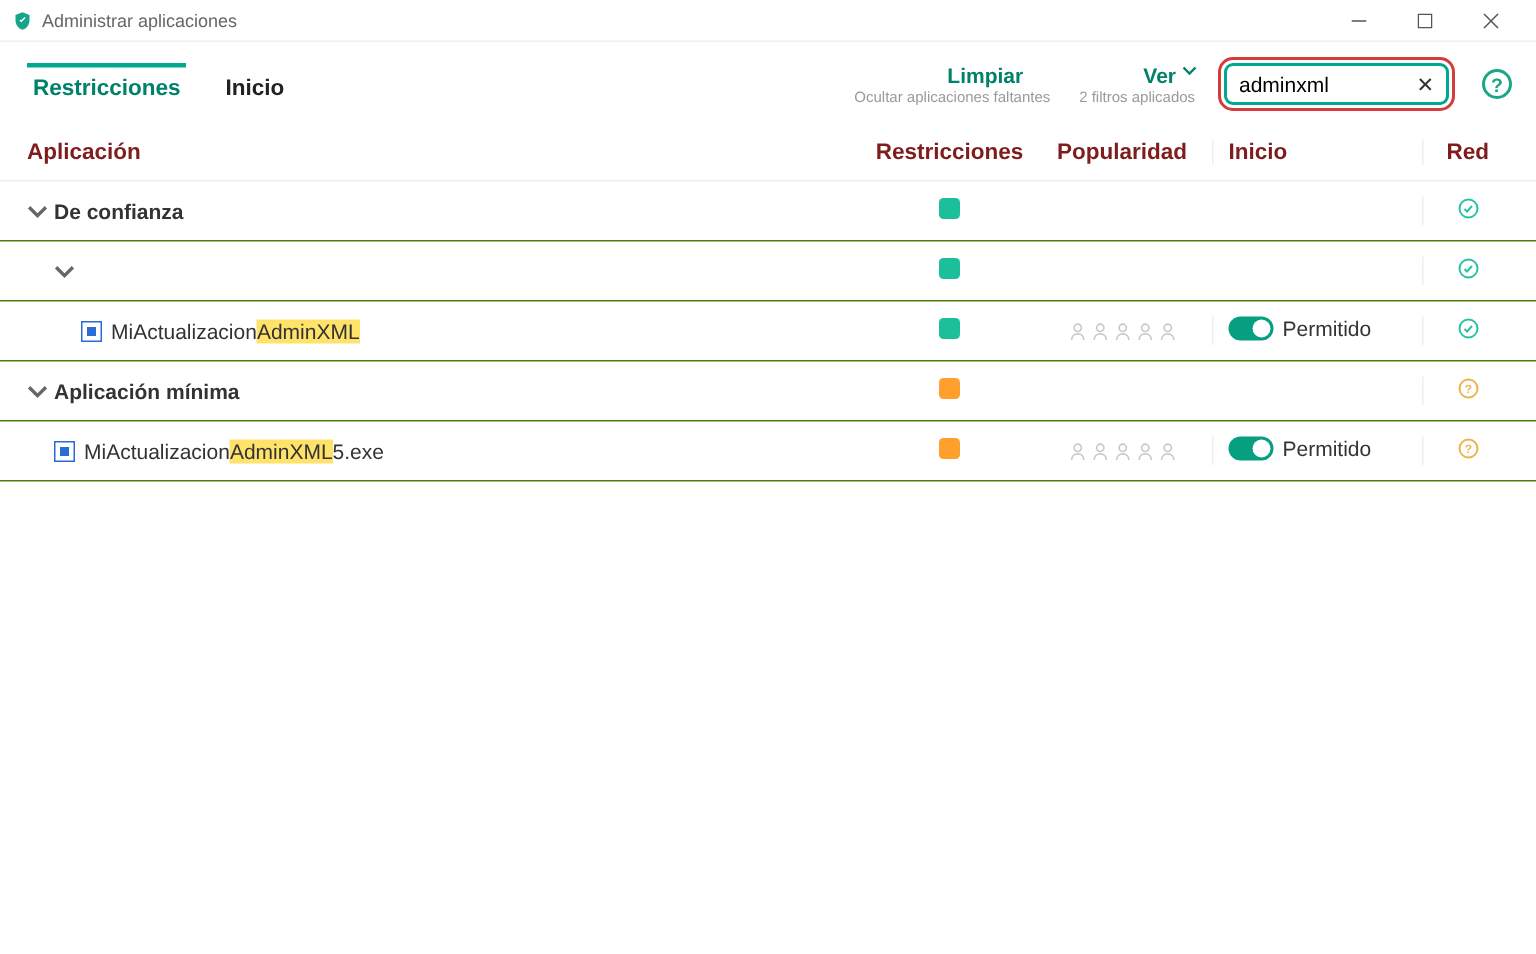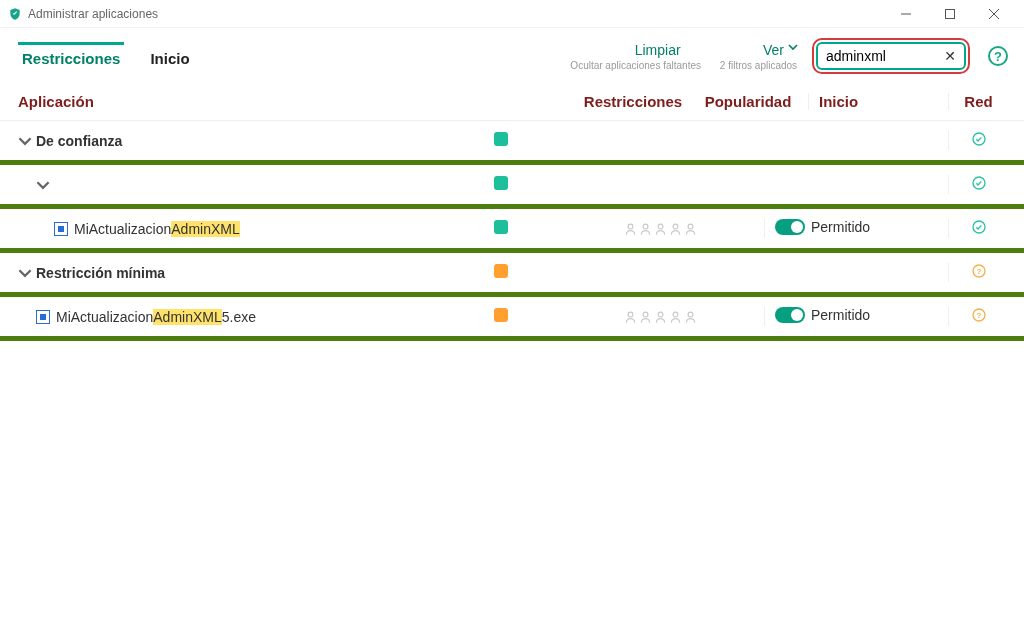--- a/index.html
+++ b/index.html
@@ -9,34 +9,34 @@
   .titlebar-title { font-size: 12px; color: #666; flex: 1; }
   .win-btns { display: flex; gap: 0; }
   .win-btn { width: 44px; height: 28px; display: flex; align-items: center; justify-content: center; color: #555; cursor: pointer;}
   .toolbar { display: flex; align-items: flex-start; padding: 14px 16px 0 18px; position: relative;}
   .tabs { display: flex; gap: 22px; }
   .tab { font-size: 15px; font-weight: 600; padding: 8px 4px 12px; cursor: pointer; color: #222;}
   .tab.active { color: #00816a; border-top: 3px solid #00a88f; padding-top:5px;}
   .toolbar-spacer { flex: 1; }
   .toolbar-right { display: flex; align-items: flex-start; gap: 18px;}
   .toolbar-col { display:flex; flex-direction:column; align-items:center; }
-  .toolbar-col .head { font-size: 14px; font-weight:400; color:#00816a; cursor:pointer;padding-left:44px;}
+  .toolbar-col .head { font-size: 14px; font-weight:700; color:#00816a; cursor:pointer;padding-left:44px;}
   .toolbar-col .sub { font-size: 10px; color:#9a9a9a; margin-top:2px;}
   .ver .head { display:flex; align-items:flex-start; gap:4px;}
   .search-wrap { display:flex;align-items:center; border:2px solid #00a88f; border-radius:6px; padding:4px 8px; width:150px; outline: 2px solid #d43b3b; outline-offset:2px; border-radius:6px;}
   .search-wrap input { border:none; outline:none; font-size:14px; width:100%; background:transparent;}
   .search-clear { cursor:pointer; color:#333; font-size:14px; padding-left:4px;}
   .help-icon { width:20px;height:20px; border:2px solid #1aa786; border-radius:50%; display:flex;align-items:center;justify-content:center; color:#1aa786; font-size:13px; font-weight:bold; cursor:pointer; margin-left:4px; margin-top:4px;}
   .headers { display:flex; padding: 14px 16px 10px 18px; font-size:15px; font-weight:600; color:#7f1d1d; border-bottom:1px solid #eee;}
   .col-app { flex: 1; }
   .col-rest { width: 110px; text-align:center;}
   .col-pop { width: 120px; text-align:center;}
   .col-ini { width: 140px; text-align:left; padding-left:10px; border-left:1px solid #eee; }
   .col-red { width: 60px; text-align:center; border-left:1px solid #eee;}
-  .row { display:flex; align-items:center; padding: 10px 16px 10px 18px; font-size:14px; color:#333; border-bottom:5px solid #4d7c0f;gap:44px;}
+  .row { display:flex; align-items:center; padding: 10px 16px 10px 18px; font-size:14px; color:#333; border-bottom:1px solid #4d7c0f;}
   .row .col-app { flex:1; display:flex; align-items:center;}
   .chevron { width:14px; transform: rotate(0deg); color:#666; margin-right:4px; cursor:pointer;}
   .indent-1 { padding-left: 0px;}
   .indent-2 { padding-left: 18px;}
   .indent-3 { padding-left: 36px;}
   .group-name { font-weight:600;}
   .app-icon { width:14px;height:14px; display:inline-flex; align-items:center; justify-content:center; border:1px solid #2a6bd4; background:#fff; margin-right:6px;}
   .app-icon .inner { width:6px;height:6px;background:#2a6bd4;}
   .hl { background:#ffe26a; }
   .sq { width:14px;height:14px; border-radius:3px; display:inline-block;}
@@ -191,21 +191,21 @@
         <circle cx="12" cy="12" r="9" fill="none" stroke="currentColor" stroke-width="2"></circle>
         <path d="M8 12.5l2.5 2.5 5-5.5" fill="none" stroke="currentColor" stroke-width="2"></path>
       </svg></div>
 </div>
 
 <div class="row">
   <div class="col-app indent-1">
     <svg class="chevron" viewBox="0 0 10 10">
         <path d="M1 3l4 4 4-4" fill="none" stroke="#666" stroke-width="1.6"></path>
       </svg>
-    <span class="group-name">Restricción mínima</span>
+    <span class="group-name">Aplicación mínima</span>
   </div>
   <div class="col-rest"><span class="sq orange"></span></div>
   <div class="col-pop"></div>
   <div class="col-ini"></div>
   <div class="col-red"><svg class="net-ico net-amber" viewBox="0 0 24 24">
         <circle cx="12" cy="12" r="9" fill="none" stroke="currentColor" stroke-width="2"></circle>
         <text x="12" y="16.5" text-anchor="middle" font-size="12" fill="currentColor" font-weight="bold">?</text>
       </svg></div>
 </div>
 

